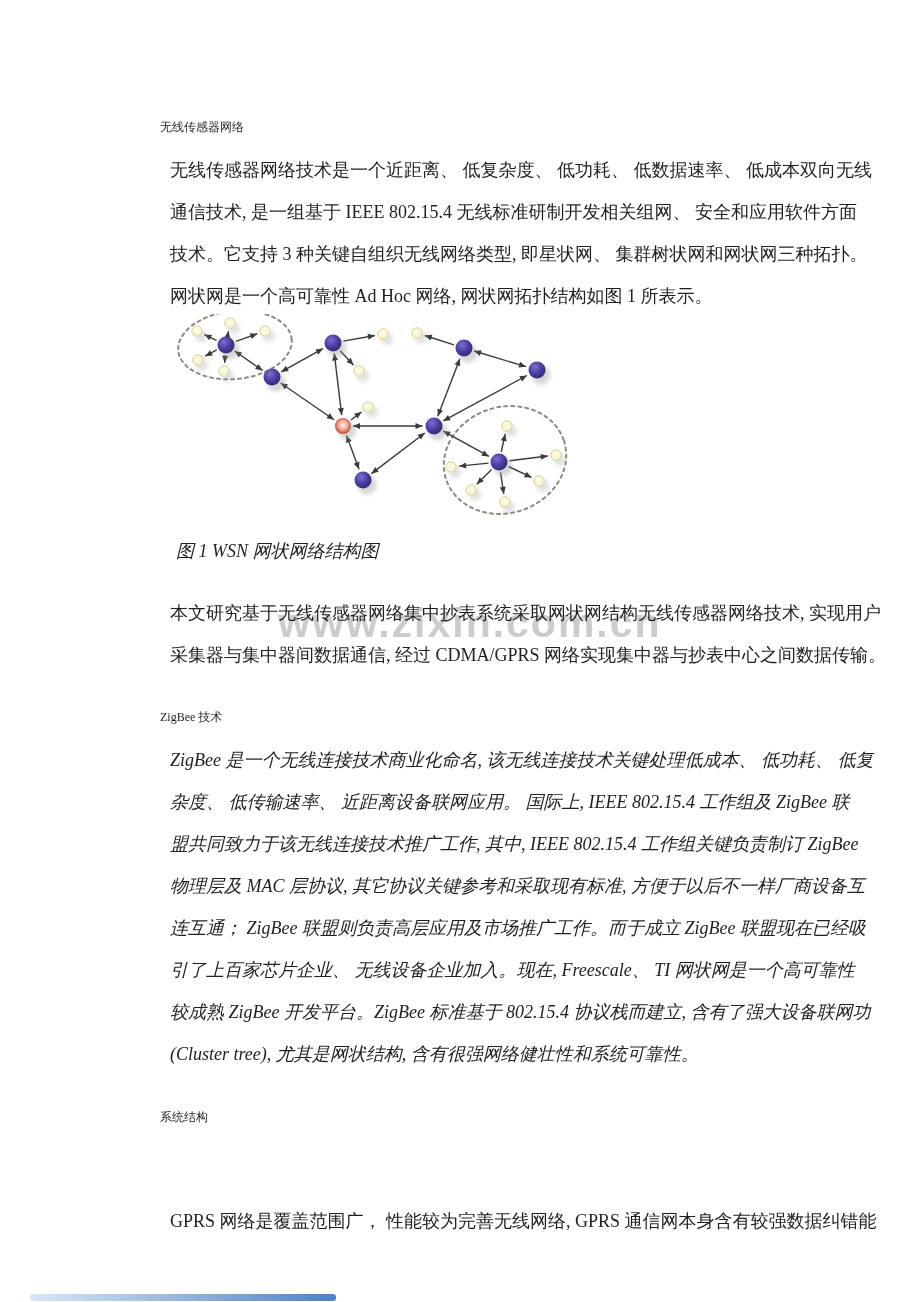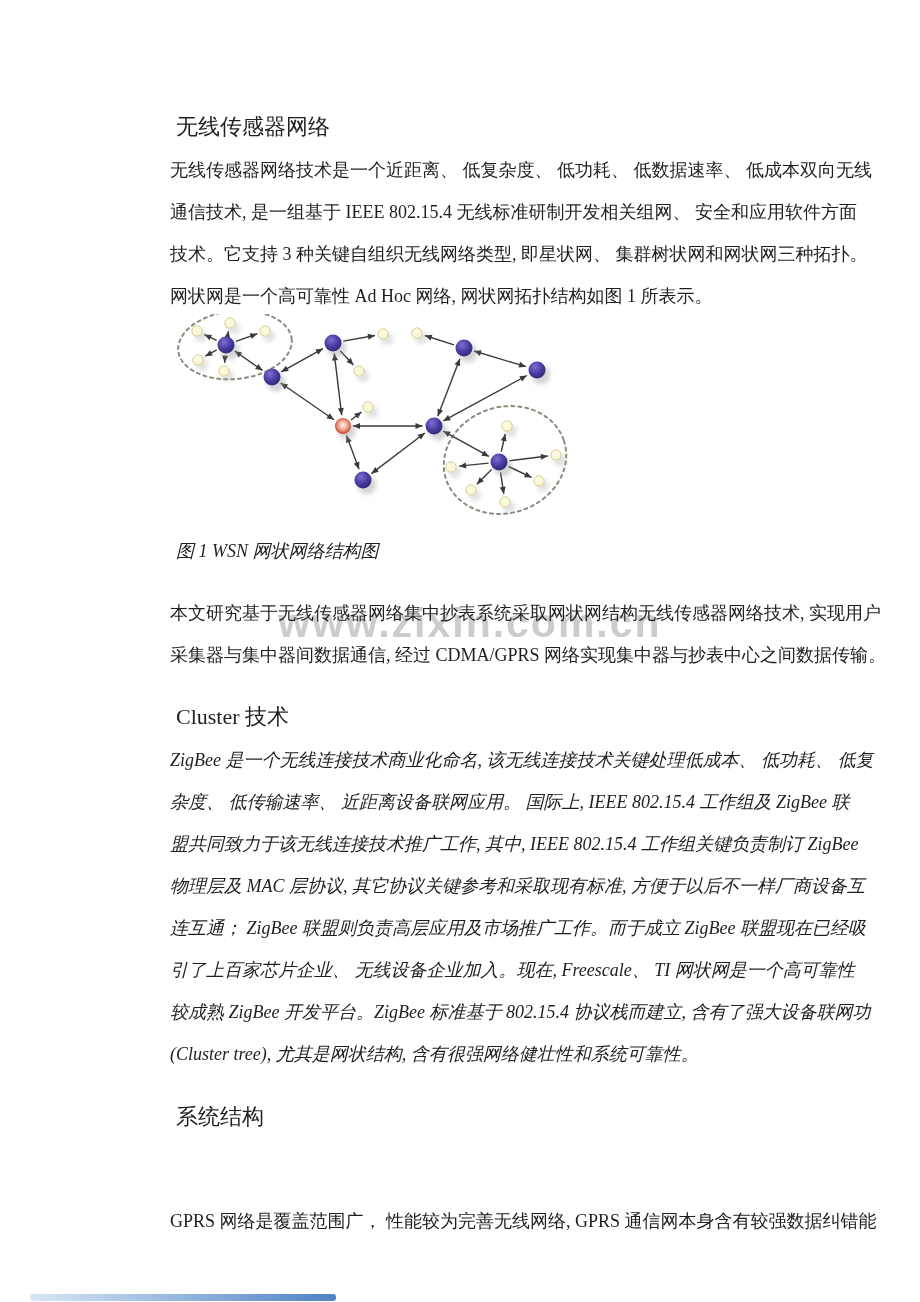--- a/index.html
+++ b/index.html
@@ -24,22 +24,22 @@
   }
   .tblock{position:absolute;left:139px;z-index:1;}
   .tblock .tline{
     white-space:pre;
     font-size:18px;
     line-height:42px;
     height:42px;
     margin-left:31px;
   }
   .heading{
-    position:absolute;left:176px;z-index:1;
-    font-size:22px;line-height:42px;white-space:pre;
+    position:absolute;left:160px;z-index:1;
+    font-size:12px;line-height:42px;white-space:pre;
   }
   .caption{
     position:absolute;left:176px;z-index:1;
     font-size:18px;line-height:42px;white-space:pre;font-style:italic;
   }
   #fig-wrap{
     position:absolute;left:148px;top:314px;z-index:1;
     width:450px;height:228px;
   }
   .footer-bar{
@@ -204,21 +204,21 @@
       </svg>
   </div>
 
   <div class="caption" style="top:530px;">图 1 WSN 网状网络结构图</div>
 
   <div class="tblock" style="top:592px;">
       <div class="tline">本文研究基于无线传感器网络集中抄表系统采取网状网结构无线传感器网络技术, 实现用户</div>
       <div class="tline">采集器与集中器间数据通信, 经过 CDMA/GPRS 网络实现集中器与抄表中心之间数据传输。</div>
     </div>
 
-  <div class="heading" style="top:696px;">Cluster 技术</div>
+  <div class="heading" style="top:696px;">ZigBee 技术</div>
 
   <div class="tblock" style="top:739px;font-style:italic;">
       <div class="tline">ZigBee 是一个无线连接技术商业化命名, 该无线连接技术关键处理低成本、 低功耗、 低复</div>
       <div class="tline">杂度、 低传输速率、 近距离设备联网应用。 国际上, IEEE 802.15.4 工作组及 ZigBee 联</div>
       <div class="tline">盟共同致力于该无线连接技术推广工作, 其中, IEEE 802.15.4 工作组关键负责制订 ZigBee</div>
       <div class="tline">物理层及 MAC 层协议, 其它协议关键参考和采取现有标准, 方便于以后不一样厂商设备互</div>
       <div class="tline">连互通； ZigBee 联盟则负责高层应用及市场推广工作。而于成立 ZigBee 联盟现在已经吸</div>
       <div class="tline">引了上百家芯片企业、 无线设备企业加入。现在, Freescale、 TI 网状网是一个高可靠性</div>
       <div class="tline">较成熟 ZigBee 开发平台。ZigBee 标准基于 802.15.4 协议栈而建立, 含有了强大设备联网功</div>
       <div class="tline">(Cluster tree), 尤其是网状结构, 含有很强网络健壮性和系统可靠性。</div>

